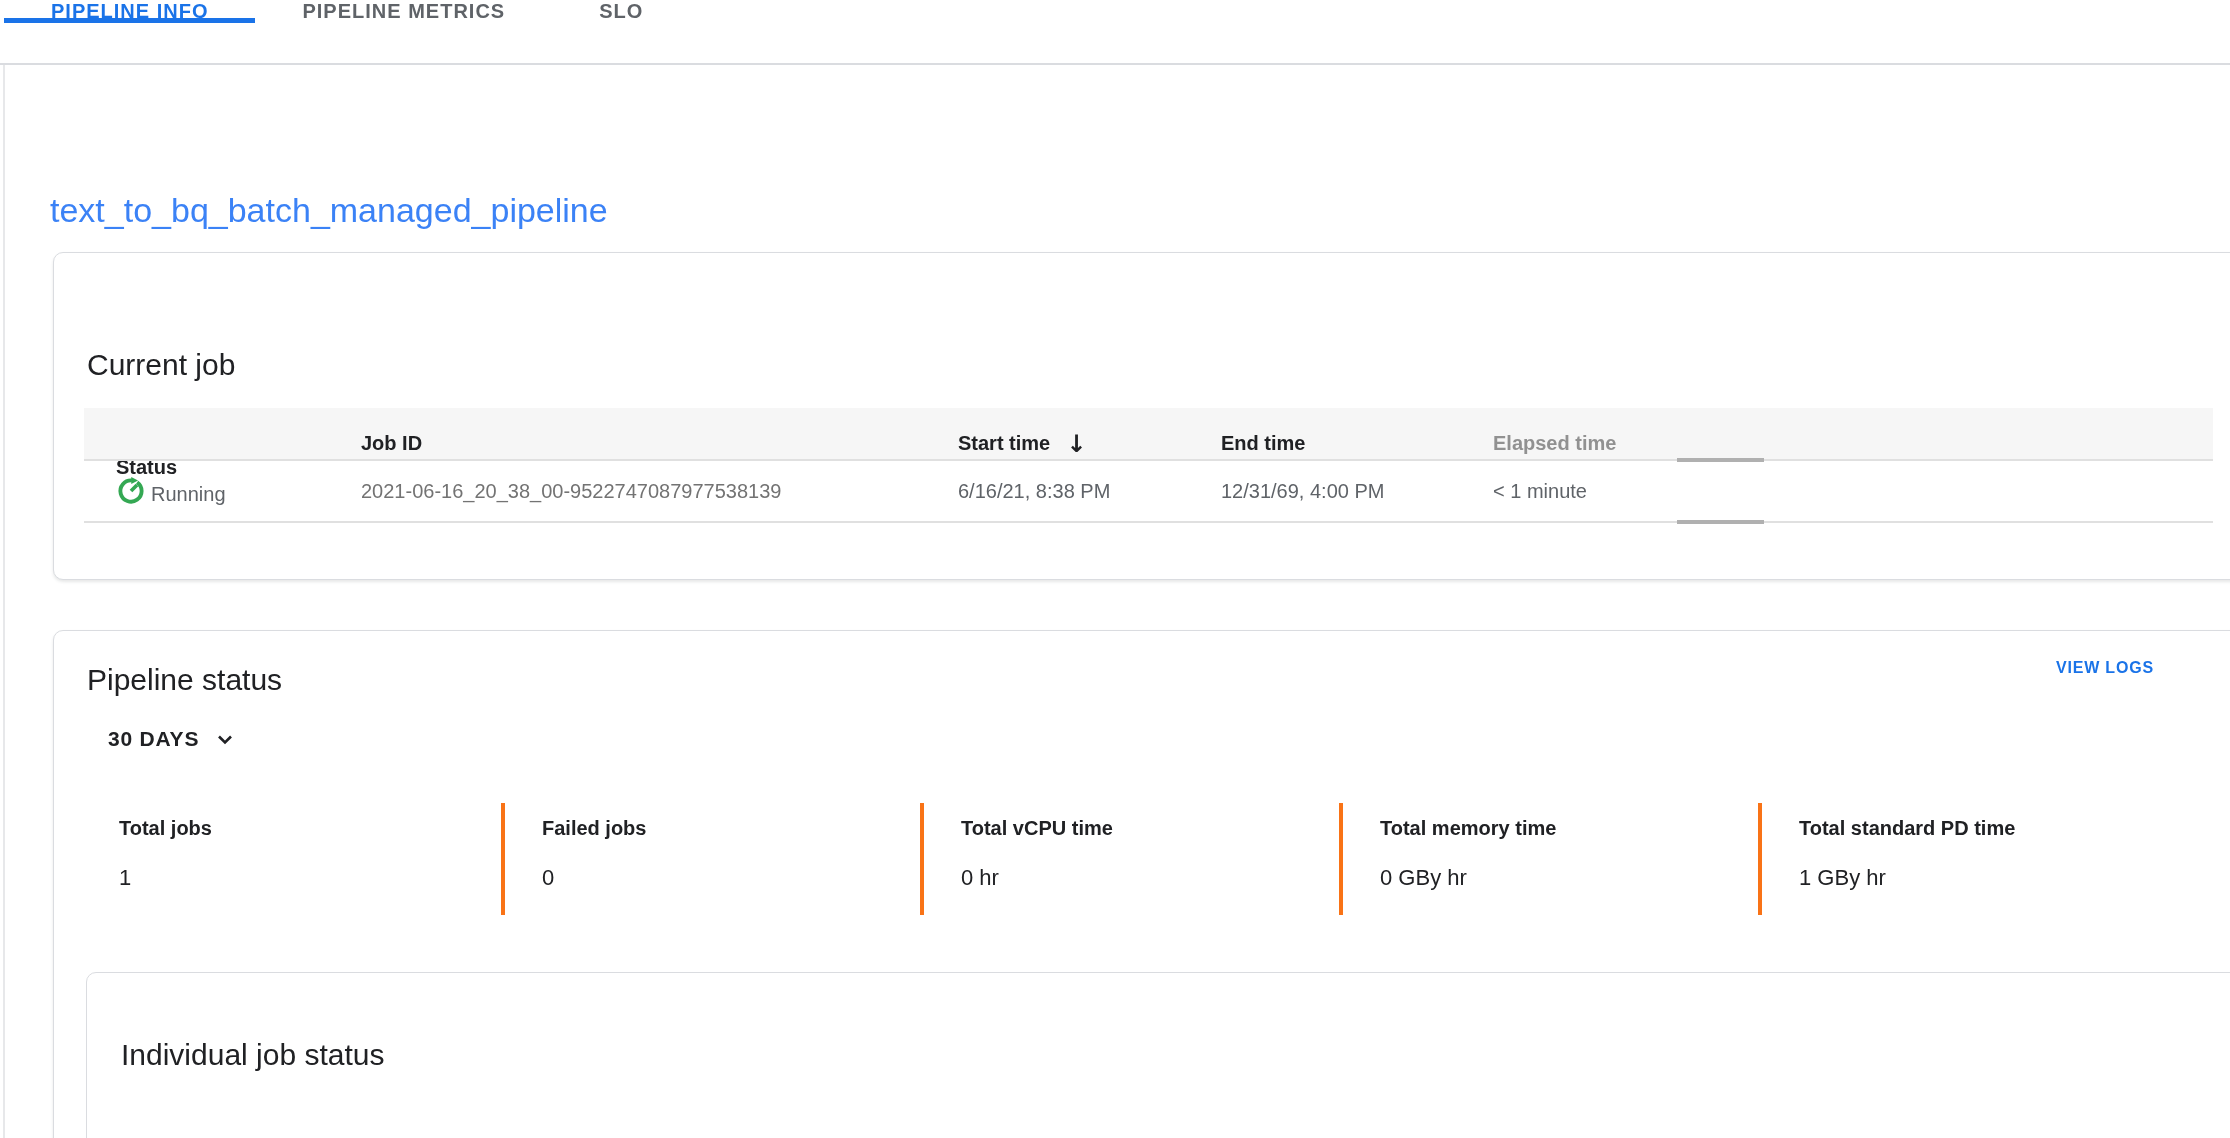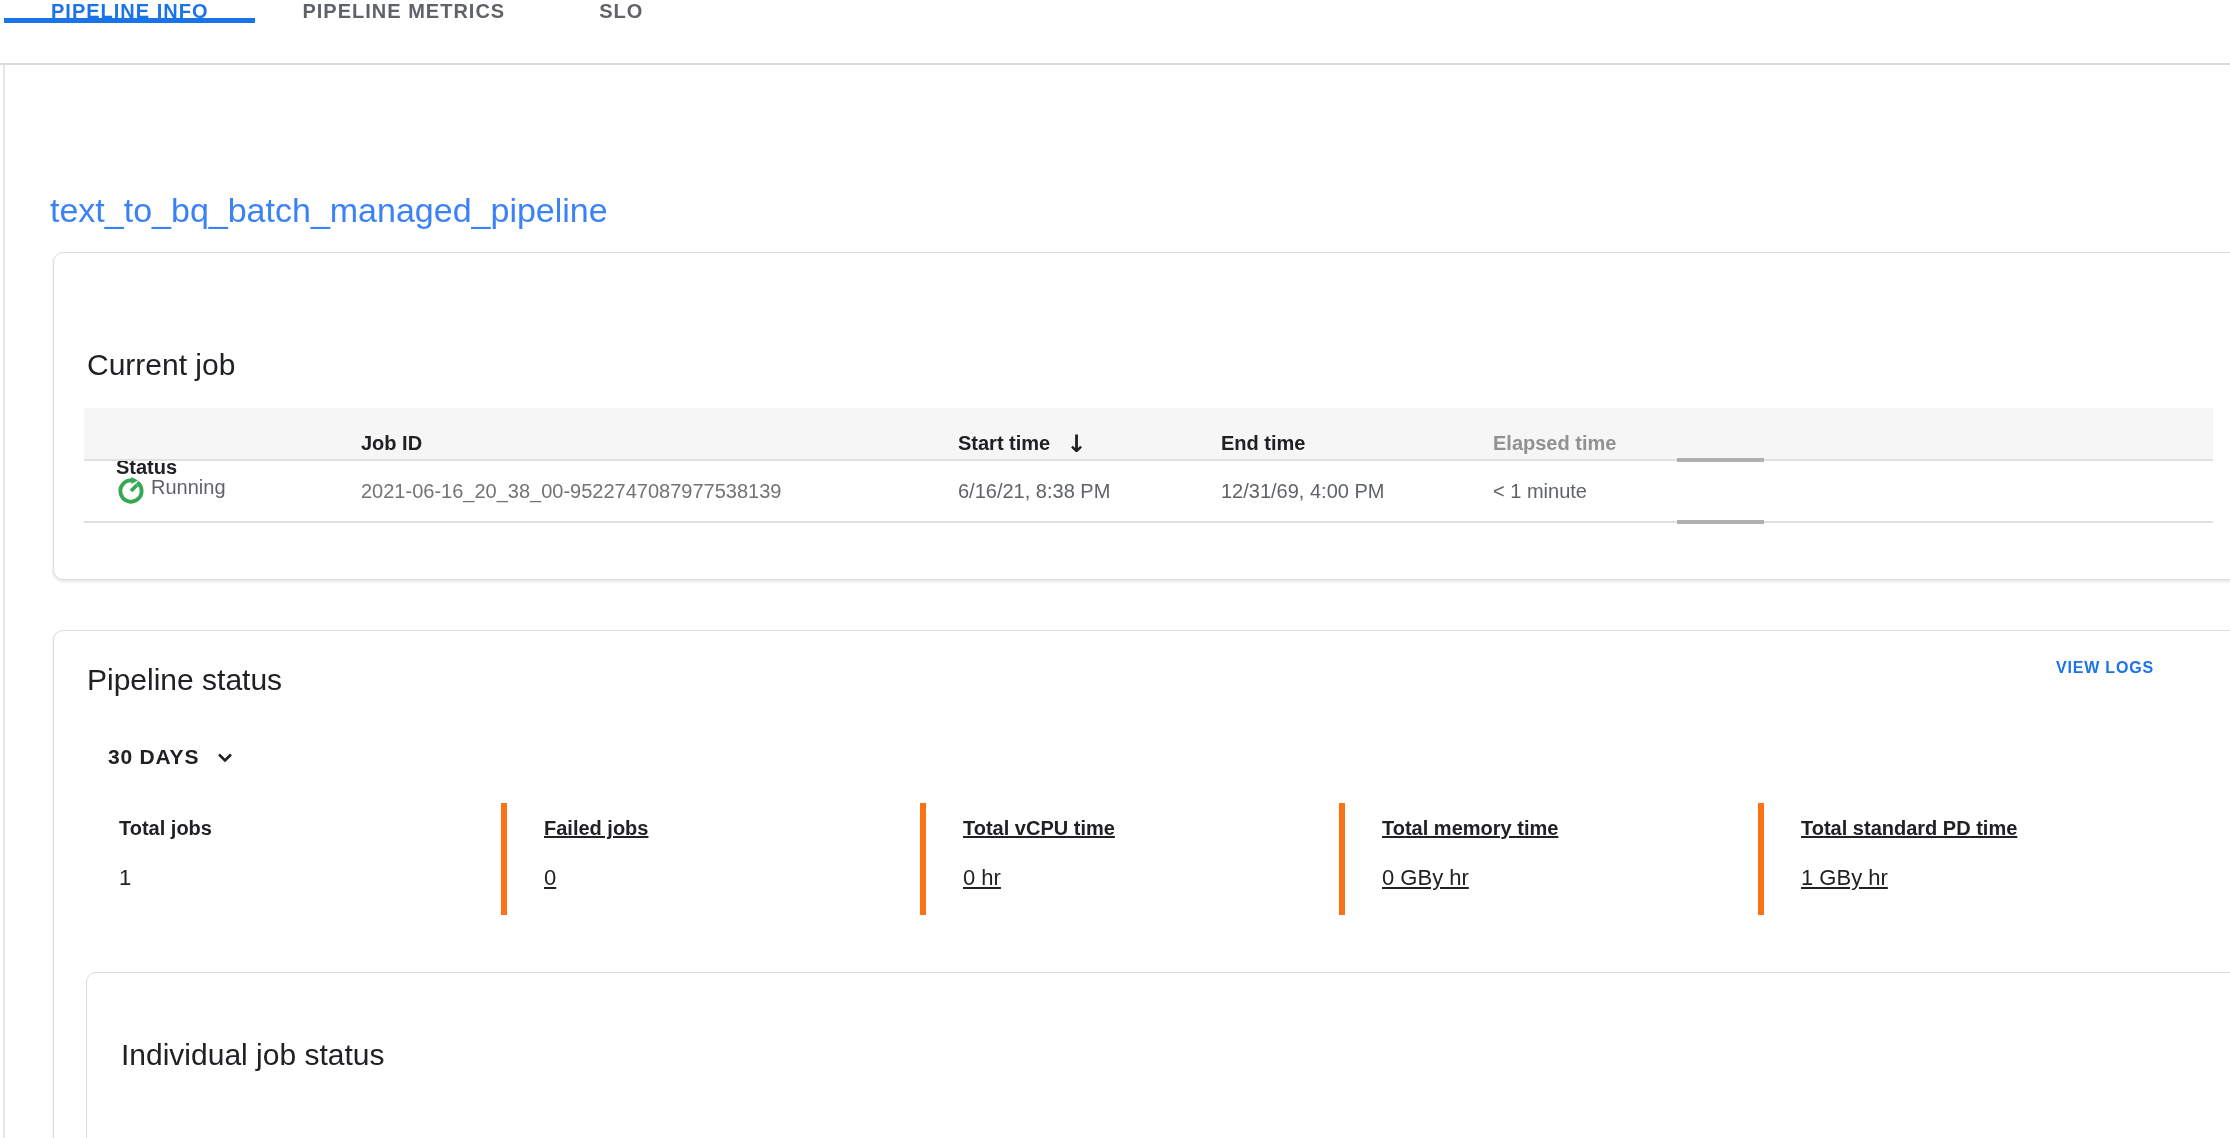--- a/index.html
+++ b/index.html
@@ -31,33 +31,33 @@
   .job-table { margin:25px 0 0 30px; width:2129px; font-size:20px; }
   .thead, .trow { display:grid; grid-template-columns:277px 597px 263px 272px 1fr; align-items:center; }
   .thead { height:51px; background:#f6f6f6; font-weight:700; color:#202124; }
   .th-status { padding-left:32px;margin-top:48px; }
   .th-elapsed { color:#919191; }
   .sort-arrow { font-family:"DejaVu Sans", sans-serif; font-size:24px; font-weight:700;
                 margin-left:16px; color:#202124; vertical-align:-2px; cursor:pointer; }
   .hline { position:relative; height:2px; background:#e0e0e0; }
   .hline .dark-seg { position:absolute; left:1593px; width:87px; top:-1px; height:4px; background:#b0b0b0; }
   .trow { height:60px; color:#5f6368; }
-  .cell-status { display:flex; align-items:flex-start; padding-left:32px; gap:5px; }
+  .cell-status { display:flex; align-items:flex-end; padding-left:32px; gap:5px; }
   .cell-status .label { color:#5f6368; }
   .cell-jobid { color:#737373; }
 
   
   .ps-title { position:absolute; left:33px; top:30px; font-size:30px; line-height:38px; font-weight:400; }
   .view-logs { position:absolute; left:2002px; top:28px; color:#1a73e8; font-size:16px;
                font-weight:700; letter-spacing:0.8px; cursor:pointer; white-space:nowrap; }
   .range-select { position:absolute; left:54px; top:96px; display:flex; align-items:center; gap:14px;
-                  font-size:21px; font-weight:700; letter-spacing:0.8px; color:#202124; cursor:pointer;margin-top:18px; }
+                  font-size:21px; font-weight:700; letter-spacing:0.8px; color:#202124; cursor:pointer; }
   .stats { position:absolute; left:28px; top:172px; display:flex; }
   .stat { width:419px; padding:14px 0 0 37px; height:112px; }
-  .stat + .stat { border-left:6px solid #f97316;text-decoration:underline; }
+  .stat + .stat { border-left:4px solid #f97316; }
   .stat .s-label { font-size:20px; font-weight:700; color:#202124; }
   .stat .s-value { font-size:22px; font-weight:400; color:#202124; margin-top:25px; }
 
   .subcard { position:absolute; left:32px; top:341px; width:2250px; height:420px;
              border:1px solid #dadce0; border-radius:10px; background:#fff; }
   .subcard .card-title { padding:64px 0 0 34px; }
 
   .icon-svg { display:block; }
 </style>
 </head>

